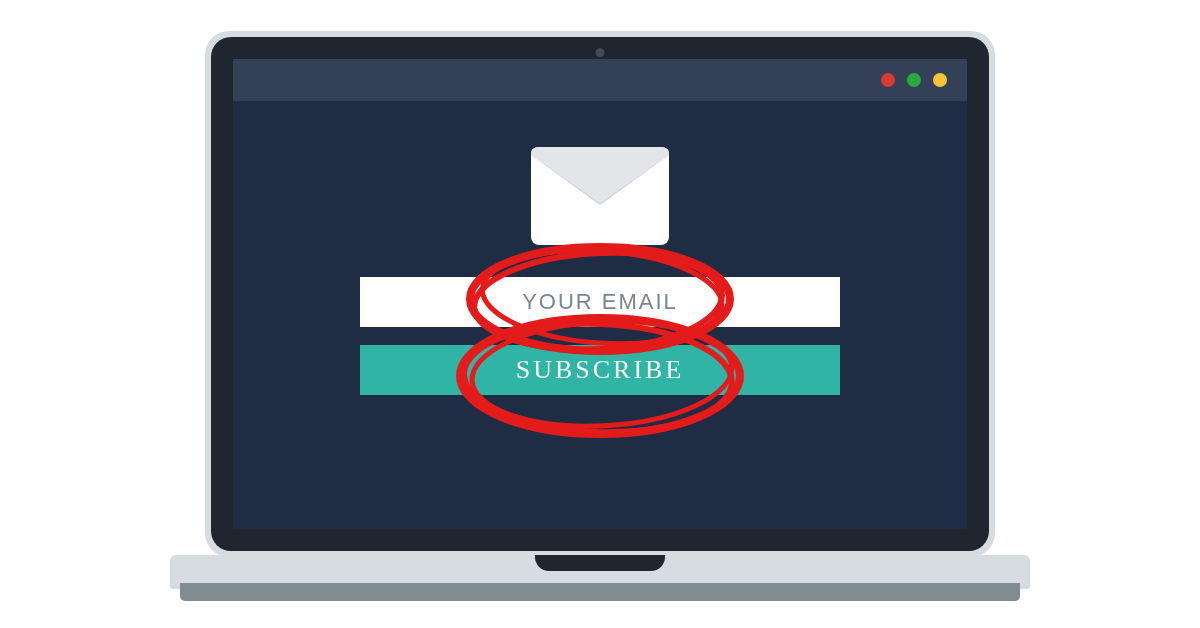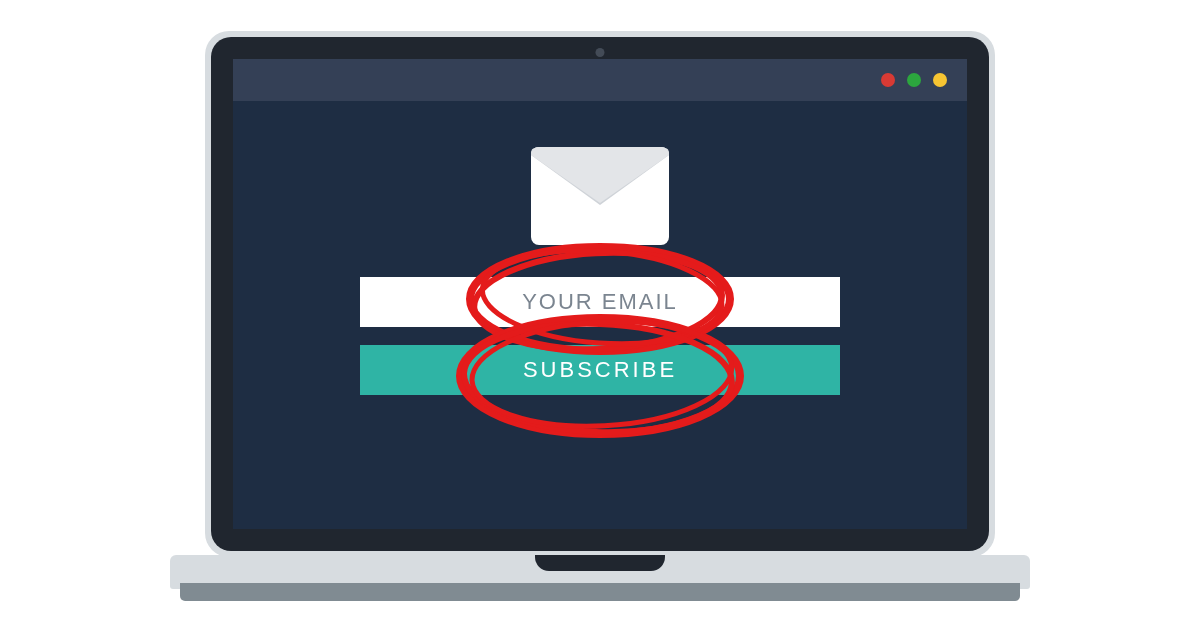--- a/index.html
+++ b/index.html
@@ -105,24 +105,25 @@
     .email-input::placeholder {
       color: #7b8590;
       letter-spacing: 2px;
     }
     .subscribe-btn {
       width: 100%;
       height: 50px;
       background: #2fb4a5;
       color: #ffffff;
       border: none;
-      font-size: 22px;
+      font-size: 26px;
       letter-spacing: 3px;
       font-weight: 300;
       cursor: pointer;
+      font-family: Liberation Serif, serif;
     }
     .annotation {
       position: absolute;
       pointer-events: none;
     }
     .base {
       position: absolute;
       bottom: 0;
       left: 0;
       width: 100%;

